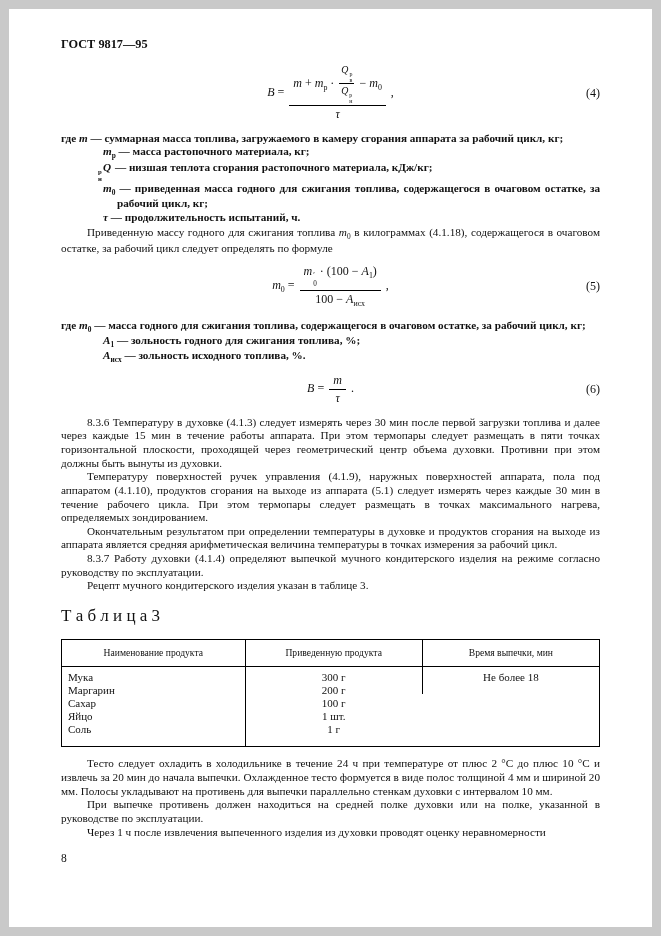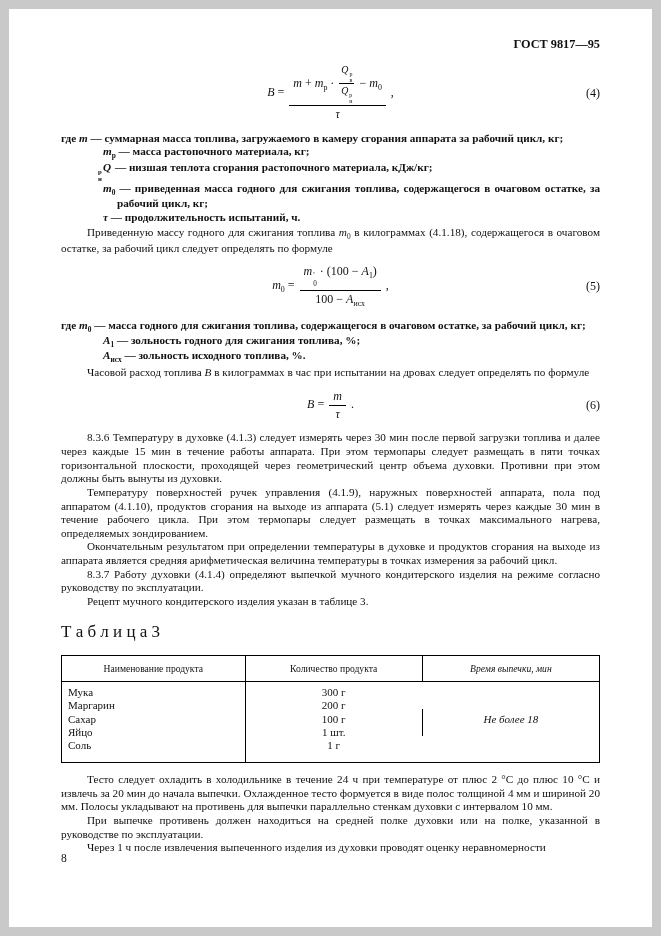--- a/index.html
+++ b/index.html
@@ -12,44 +12,44 @@
   }
   .page {
     position:absolute; left:9px; top:9px;
     width:643px; height:918px;
     background:#ffffff;
     box-sizing:border-box;
     padding:28px 52px 0 52px;
     font-size:11.2px; line-height:1.22; color:#111;
     overflow:hidden;
   }
-  .doc-header { font-weight:bold; font-size:12.3px; margin:0 0 12px 0;text-align:right; }
+  .doc-header { font-weight:bold; font-size:12.3px; margin:0 0 12px 0; }
   .para { margin:0; text-indent:26px; text-align:justify; }
   .v { font-style:italic; }
   sub { font-size:0.66em; font-style:normal; }
   .ss { display:inline-flex; flex-direction:column; align-items:flex-start; font-size:0.60em; line-height:1.05; vertical-align:-0.45em; margin-left:1px; }
   .ss span { display:block; }
   .formula { position:relative; text-align:center; margin:9px 0 10px 0; font-size:12px; }
   .flabel { position:absolute; right:0; top:50%; transform:translateY(-50%); }
   .frac { display:inline-block; vertical-align:middle; text-align:center; padding:0 2px; }
   .frac .fn { display:block; border-bottom:1px solid #000; padding:0 4px 1px 4px; }
   .frac .fd { display:block; padding-top:1px; }
   .frac.small { font-size:0.82em; }
   .frac.small .fn { padding:0 2px 0 2px; }
   .defs { margin:0 0 2px 0;font-weight:bold; }
   .def { margin-left:42px; padding-left:14px; text-indent:-14px; text-align:justify; }
   .def.first { margin-left:0; padding-left:44px; text-indent:-44px; }
   .tcaption { margin:13px 0 12px 0; font-size:17px; }
   .tbl { border:1px solid #000; margin:0 0 10px 0; }
   .tbl-head { display:flex; border-bottom:1px solid #000;align-items:flex-end; }
   .th { box-sizing:border-box; padding:7px 4px; font-size:9.6px; text-align:center;
         display:flex; align-items:center; justify-content:center; }
-  .c1 { width:34%; } .c2 { width:33%; } .c3 { width:33%;font-style:italic; }
+  .c1 { width:34%; } .c2 { width:33%; } .c3 { width:33%; }
   .th + .th, .tc + .tc { border-left:1px solid #000; }
-  .tbl-body { display:flex; align-items:center; }
+  .tbl-body { display:flex; align-items:flex-start; }
   .tc { box-sizing:border-box; padding:4px 6px 10px 6px; font-size:11px; line-height:1.2; }
   .tc.c2 { text-align:center; }
   .tc.c3 { display:flex; align-items:center; justify-content:center; text-align:center; }
   .pagenum { position:absolute; left:52px; top:842px; font-size:11.5px; }
 </style>
 </head>
 <body>
 
 <div class="page">
 
@@ -112,38 +112,37 @@
     <div class="def">
       <span class="v">A</span><sub>1</sub>
       <span>— зольность годного для сжигания топлива, %;</span>
     </div>
     <div class="def">
       <span class="v">A</span><sub>исх</sub>
       <span>— зольность исходного топлива, %.</span>
     </div>
   </div>
 
-  <p class="para"><span>Часовой расход топлива </span><span class="v">B</span><span> в килограммах в час при испытании на дровах следует определять по формуле</span></p>
 
   <div class="formula">
     <span><span class="v">B</span><span> = </span><span class="frac"><span class="fn"><span class="v">m</span></span><span class="fd"><span class="v">τ</span></span></span><span> .</span></span>
     <span class="flabel">(6)</span>
   </div>
 
   <p class="para">8.3.6 Температуру в духовке (4.1.3) следует измерять через 30 мин после первой загрузки топлива и далее через каждые 15 мин в течение работы аппарата. При этом термопары следует размещать в пяти точках горизонтальной плоскости, проходящей через геометрический центр объема духовки. Противни при этом должны быть вынуты из духовки.</p>
   <p class="para">Температуру поверхностей ручек управления (4.1.9), наружных поверхностей аппарата, пола под аппаратом (4.1.10), продуктов сгорания на выходе из аппарата (5.1) следует измерять через каждые 30 мин в течение рабочего цикла. При этом термопары следует размещать в точках максимального нагрева, определяемых зондированием.</p>
   <p class="para">Окончательным результатом при определении температуры в духовке и продуктов сгорания на выходе из аппарата является средняя арифметическая величина температуры в точках измерения за рабочий цикл.</p>
   <p class="para">8.3.7 Работу духовки (4.1.4) определяют выпечкой мучного кондитерского изделия на режиме согласно руководству по эксплуатации.</p>
   <p class="para">Рецепт мучного кондитерского изделия указан в таблице 3.</p>
 
   <div class="tcaption">Т а б л и ц а   3</div>
   <div class="tbl">
     <div class="tbl-head">
       <div class="th c1">Наименование продукта</div>
-      <div class="th c2">Количество продукта</div>
+      <div class="th c2">Приведенную продукта</div>
       <div class="th c3">Время выпечки, мин</div>
     </div>
     <div class="tbl-body">
       <div class="tc c1">
         <div>Мука</div>
         <div>Маргарин</div>
         <div>Сахар</div>
         <div>Яйцо</div>
         <div>Соль</div>
       </div>

